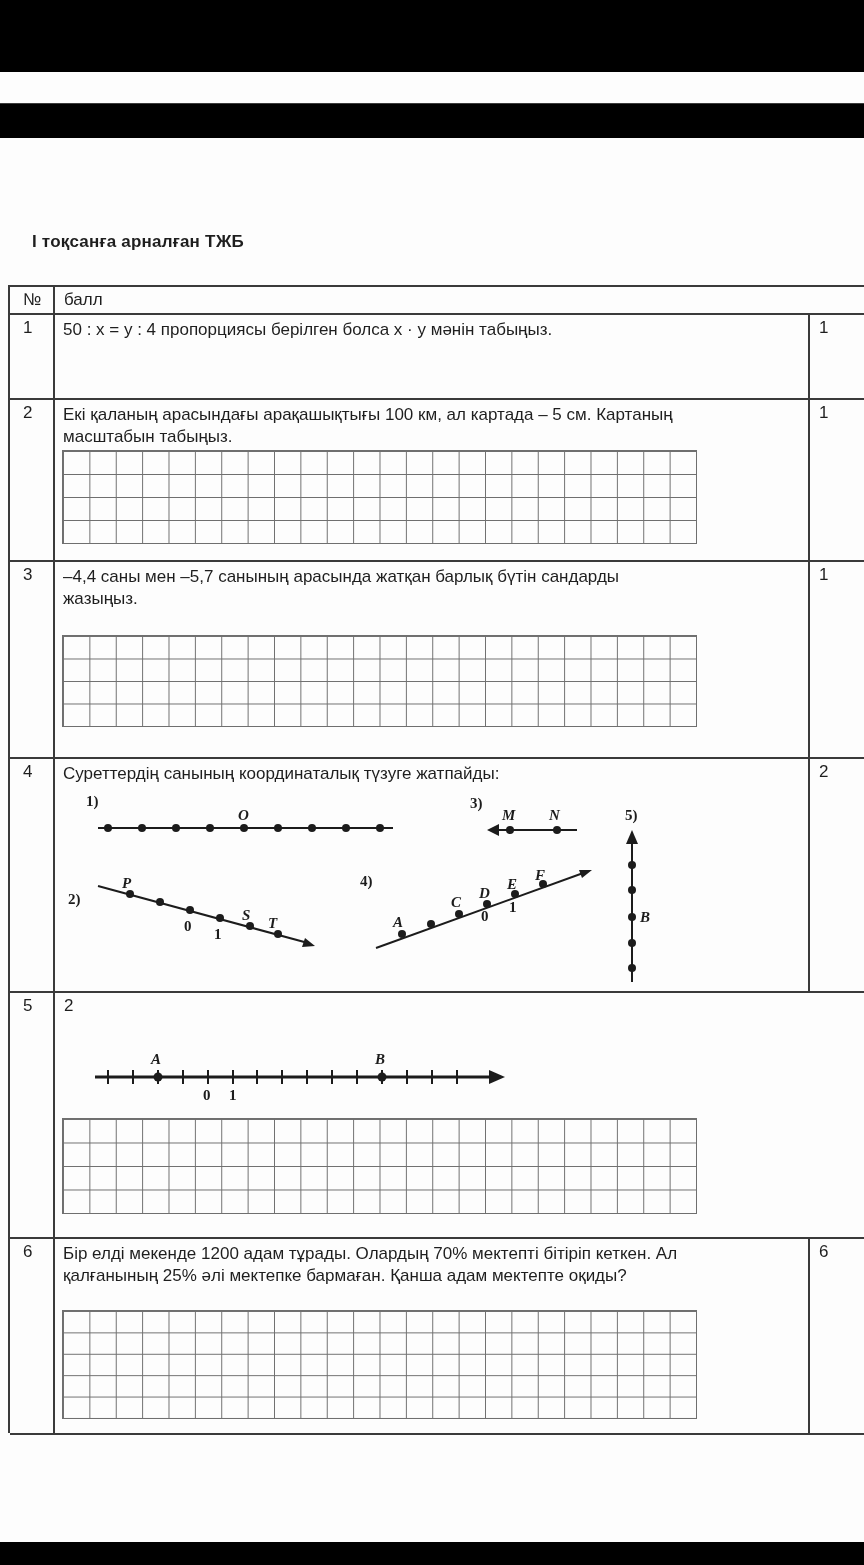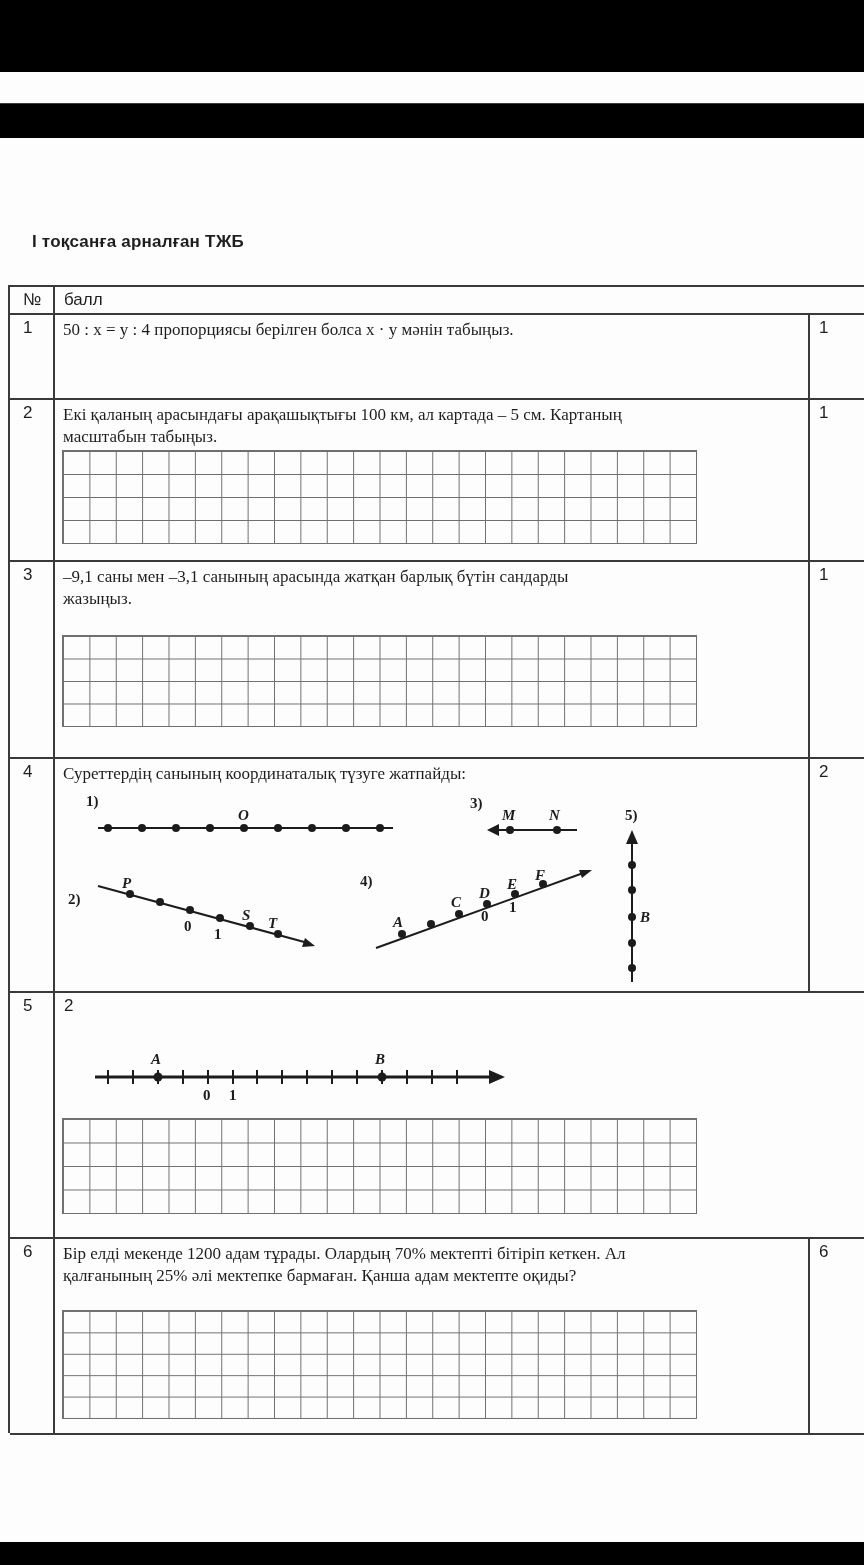--- a/index.html
+++ b/index.html
@@ -19,21 +19,21 @@
     position:absolute;left:8px;top:285px;width:860px;height:1148px;
     border-left:2px solid #3a3a3a;border-top:2px solid #3a3a3a;
     box-sizing:border-box;
   }
   .row{display:flex;box-sizing:border-box;border-bottom:2px solid #3a3a3a;position:relative;}
   .c-num{width:45px;box-sizing:border-box;border-right:2px solid #3a3a3a;
     padding:3px 0 0 13px;font-size:17px;flex:none;}
   .c-task{width:755px;box-sizing:border-box;border-right:2px solid #3a3a3a;
     padding:4px 10px 0 8px;font-size:17px;line-height:22px;flex:none;position:relative;}
   .c-score{flex:1;box-sizing:border-box;padding:3px 0 0 9px;font-size:17px;}
-  .task-text{white-space:pre-wrap;font-family:Liberation Serif, serif;}
+  .task-text{white-space:pre-wrap;}
   #header-row{font-size:17px;}
   #header-row .c-num{padding-top:3px;}
   .variant{position:absolute;left:273px;top:4px;font-weight:bold;}
   .answer-grid{
     position:absolute;background:#fdfdfd;
     border:1px solid #6f6f6f;
     background-image:
       linear-gradient(to right,#6f6f6f 1px,transparent 1px),
       linear-gradient(to bottom,#6f6f6f 1px,transparent 1px);
   }
@@ -79,21 +79,21 @@
       <div class="c-task">
           <div class="task-text">Екі қаланың арасындағы арақашықтығы 100 км, ал картада – 5 см. Картаның
 масштабын табыңыз.</div>
         </div>
       <div class="c-score">1</div>
     </div>
 
     <div class="row" style="height:197px;">
       <div class="c-num">3</div>
       <div class="c-task">
-          <div class="task-text">–9,1 саны мен –3,1 санының арасында жатқан барлық бүтін сандарды
+          <div class="task-text">–4,4 саны мен –5,7 санының арасында жатқан барлық бүтін сандарды
 жазыңыз.</div>
         </div>
       <div class="c-score">1</div>
     </div>
 
     <div class="row" style="height:234px;">
       <div class="c-num">4</div>
       <div class="c-task">
           <div class="task-text">Суреттердің санының координаталық түзуге жатпайды:</div>
         </div>

